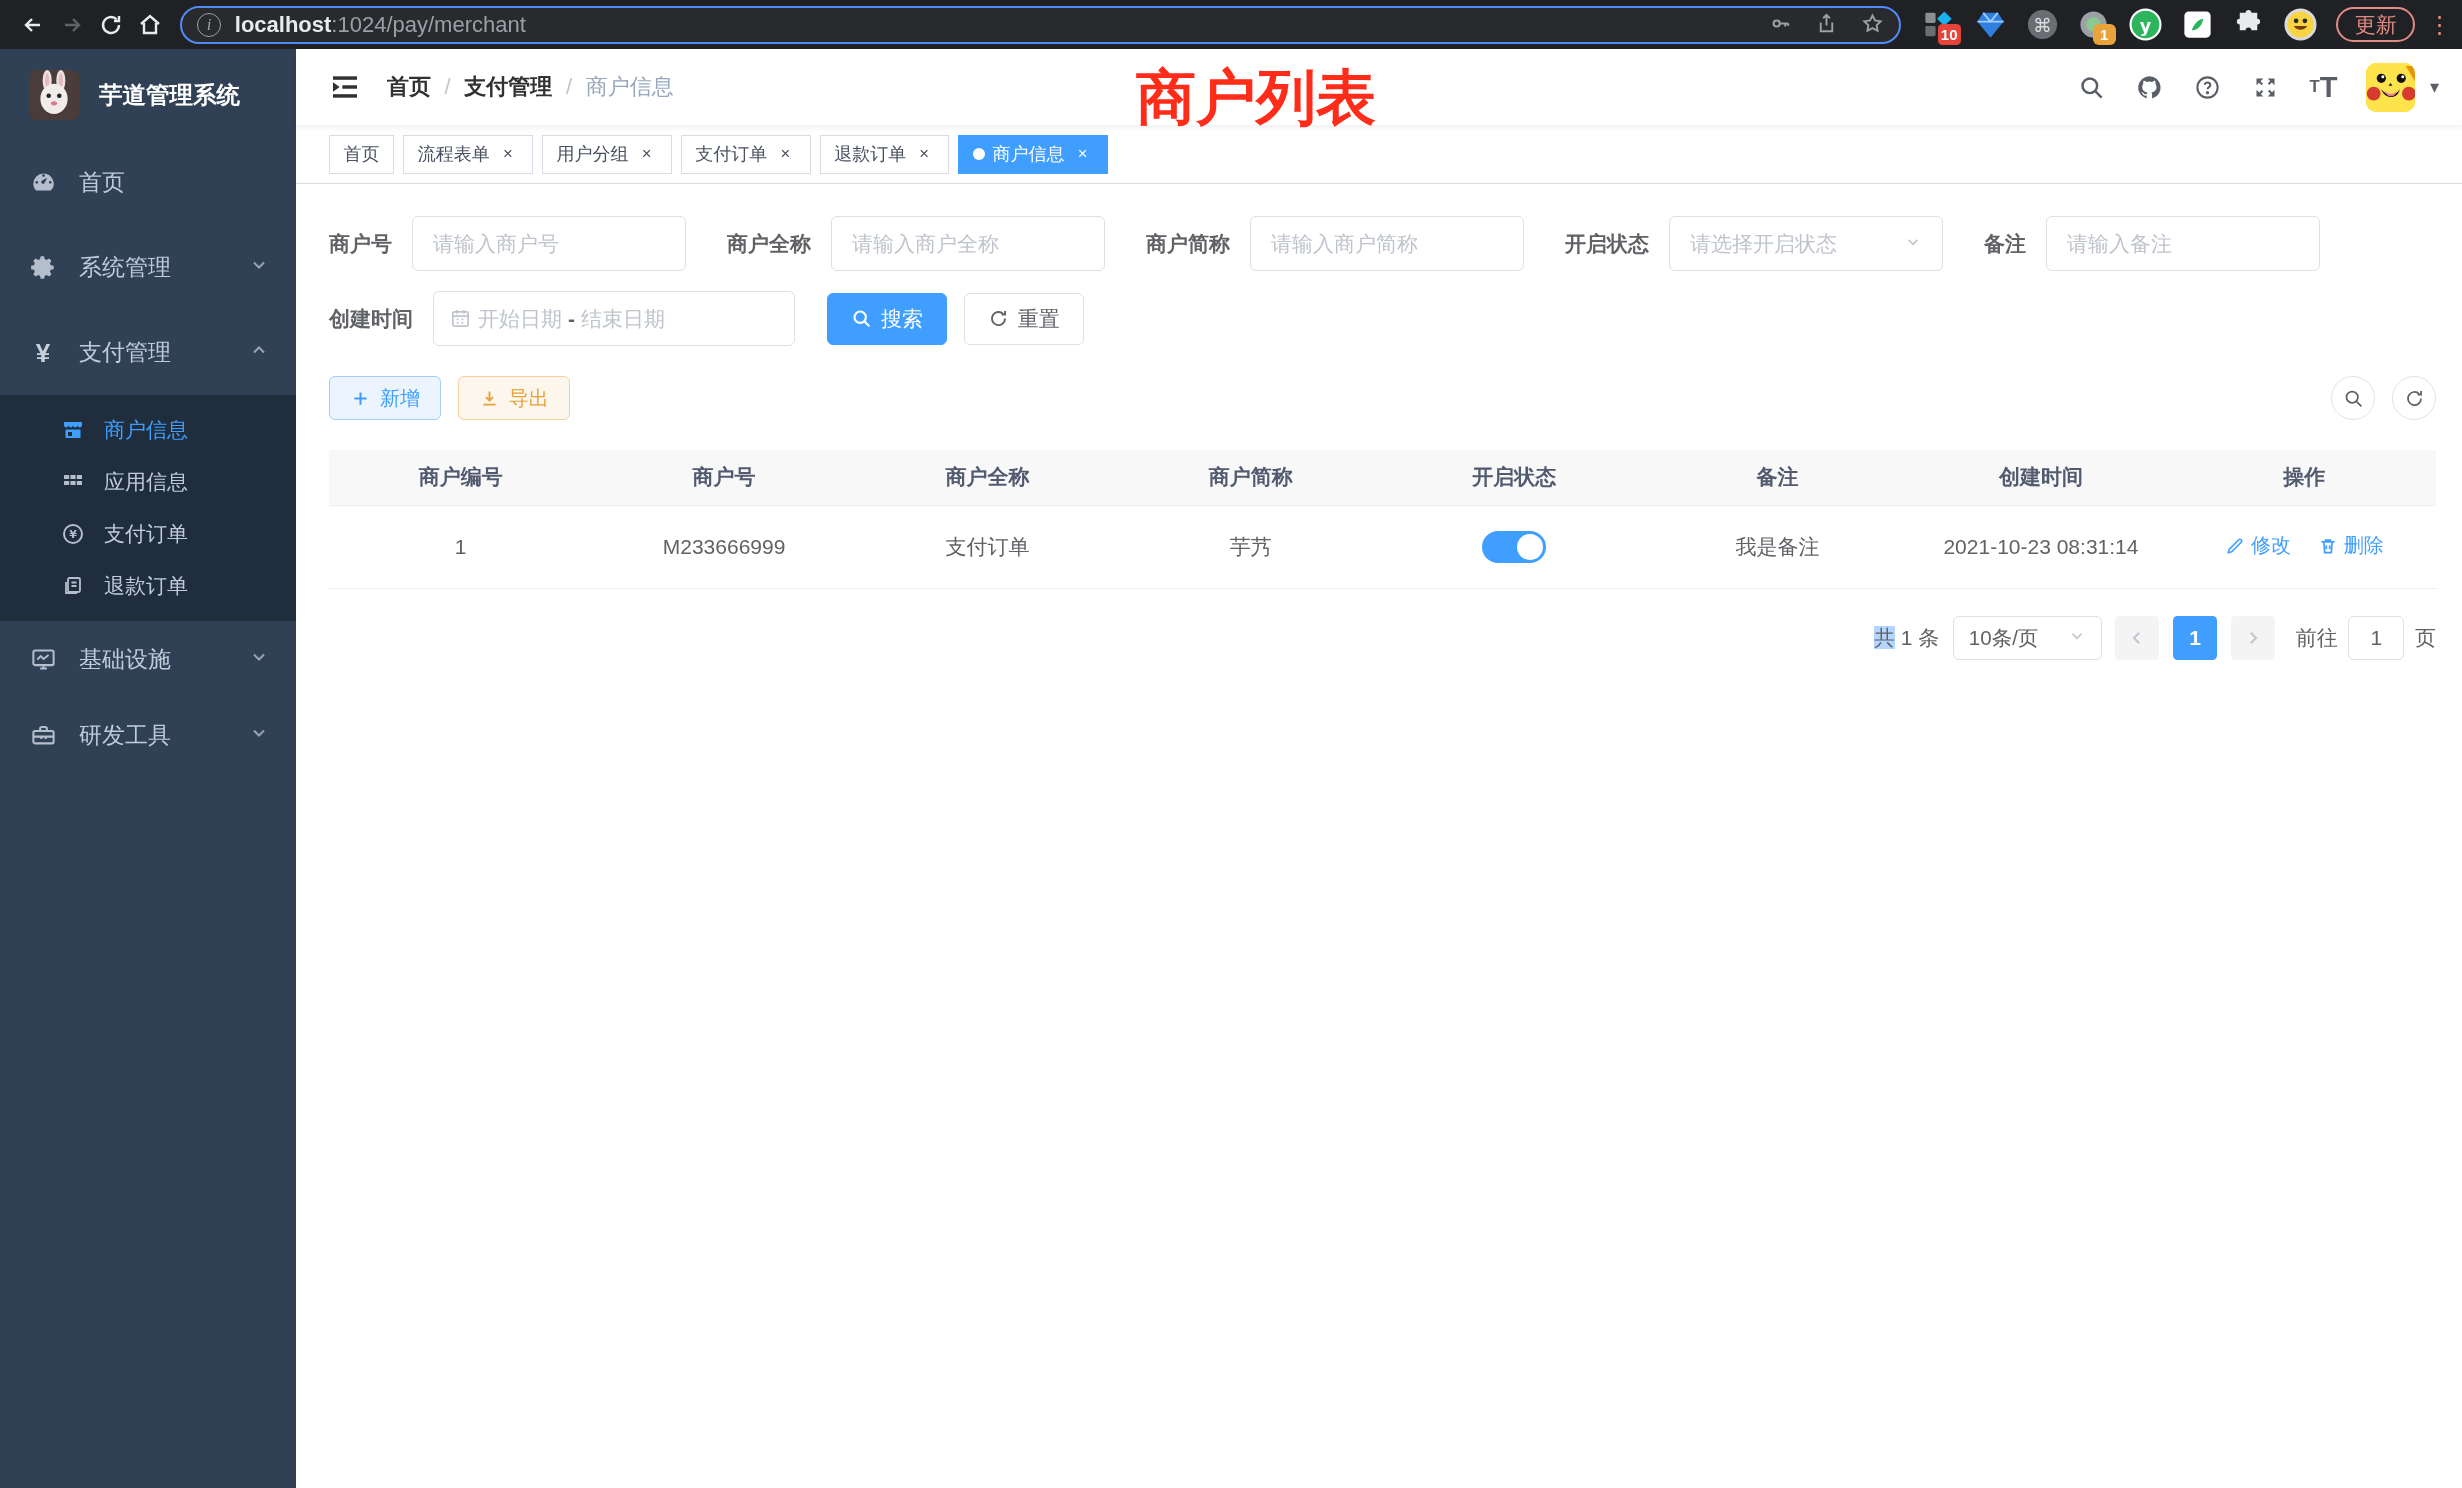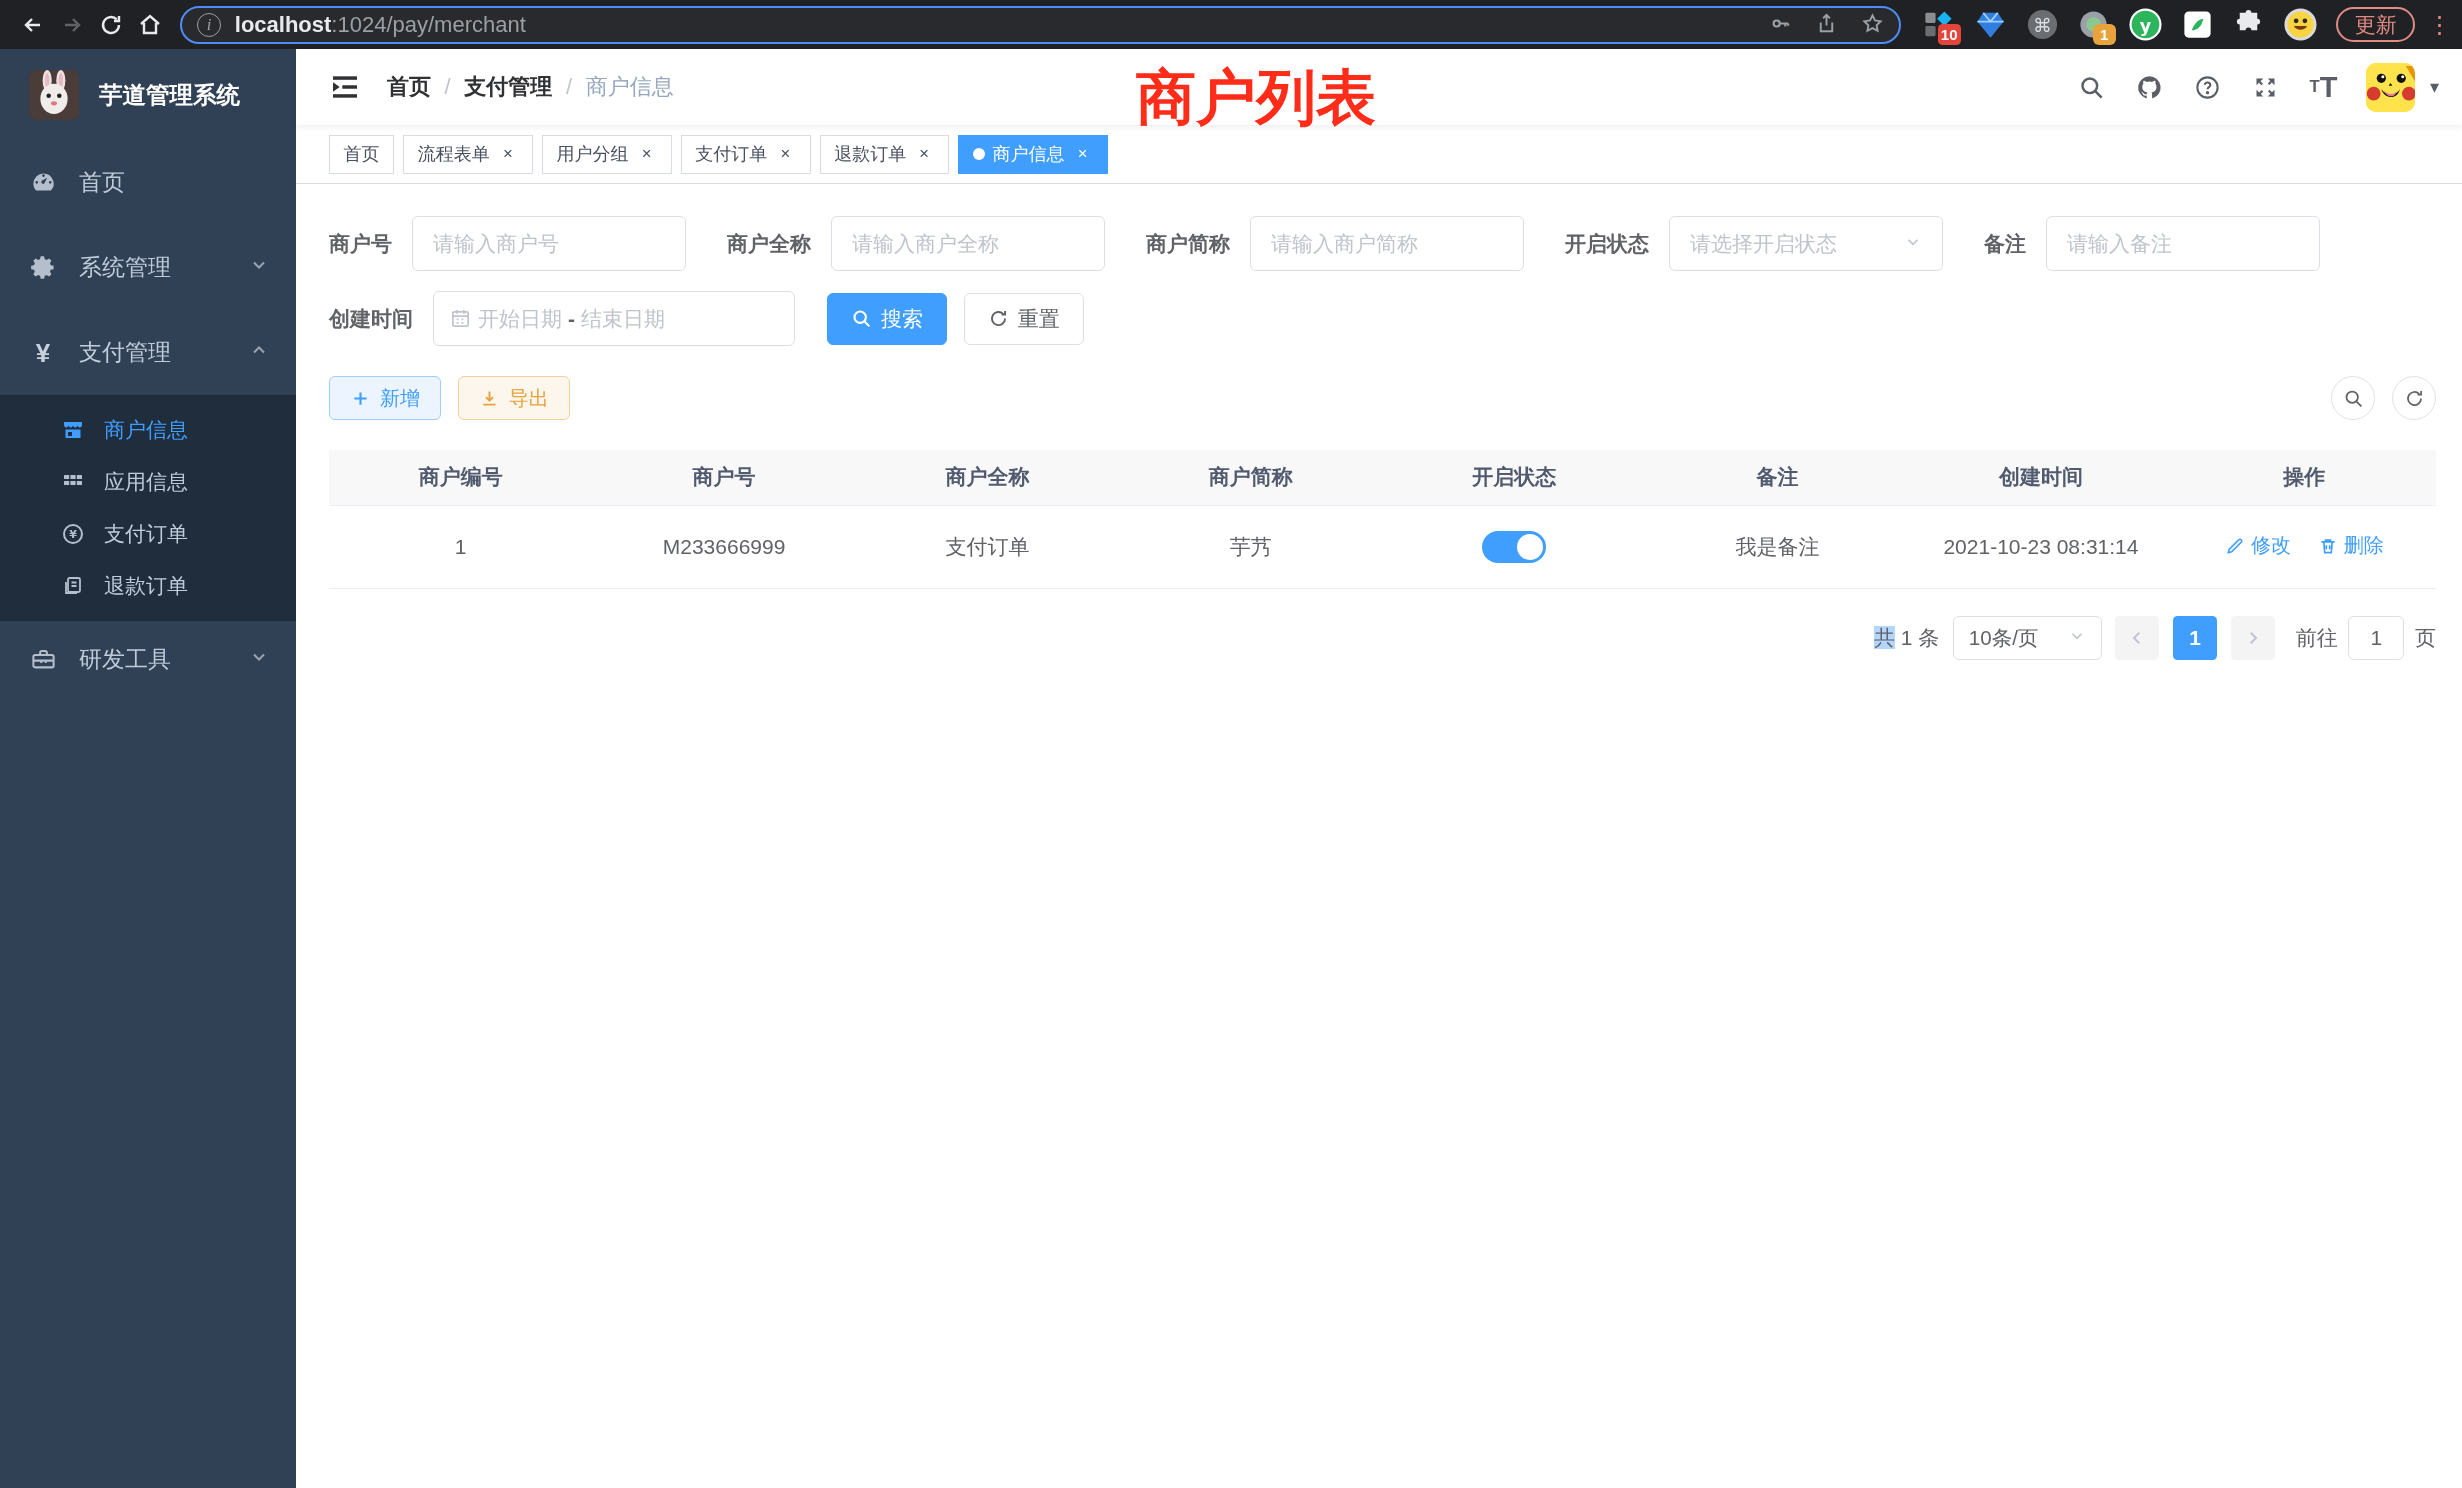--- a/index.html
+++ b/index.html
@@ -334,20 +334,35 @@
           <span class="mi-icon">
             <svg viewBox="0 0 24 24" fill="none" stroke="#b4becc" stroke-width="1.8">
                 <rect x="7" y="4" width="12" height="14" rx="1.5"></rect>
                 <path d="M5 8v11h11M10.5 8.5h5M10.5 12h5"></path>
               </svg>
           </span>
           <span class="mi-label">退款订单</span>
         </div>
       </div>
 
+      <div class="menu-item" style="height:76px;">
+        <span class="mi-icon">
+          <svg viewBox="0 0 24 24" fill="none" stroke="#b4becc" stroke-width="1.8">
+              <rect x="3" y="4" width="18" height="13" rx="1.5"></rect>
+              <path d="M6.5 12l3-3 2.5 2.5L16.5 8"></path>
+              <path d="M9 20h6M12 17v3"></path>
+            </svg>
+        </span>
+        <span class="mi-label">基础设施</span>
+        <span class="chev">
+          <svg viewBox="0 0 24 24" fill="none" stroke="currentColor" stroke-width="2.4">
+              <path d="M6 9l6 6 6-6"></path>
+            </svg>
+        </span>
+      </div>
       <div class="menu-item" style="height:76px;">
         <span class="mi-icon">
           <svg viewBox="0 0 24 24" fill="none" stroke="#b4becc" stroke-width="1.8">
               <rect x="3" y="8" width="18" height="11" rx="1.5"></rect>
               <path d="M9 8V6a1.5 1.5 0 0 1 1.5-1.5h3A1.5 1.5 0 0 1 15 6v2M3 13h18M10 12v3M14 12v3"></path>
             </svg>
         </span>
         <span class="mi-label">研发工具</span>
         <span class="chev">
           <svg viewBox="0 0 24 24" fill="none" stroke="currentColor" stroke-width="2.4">

